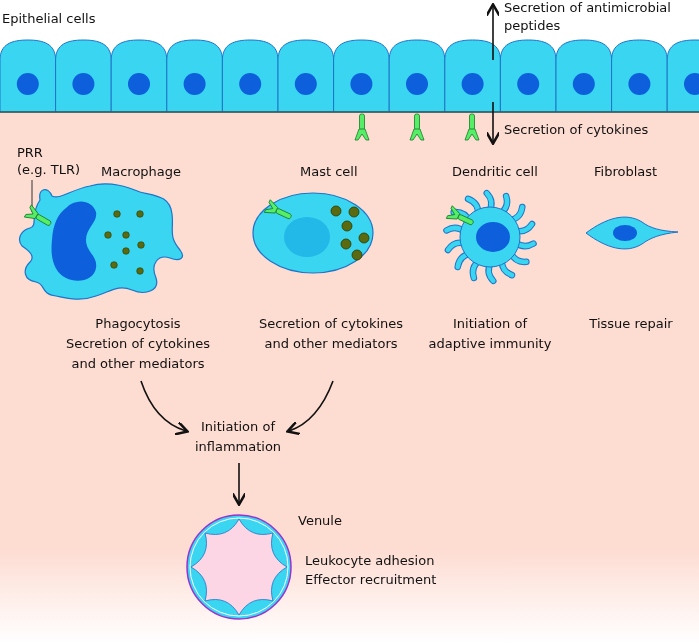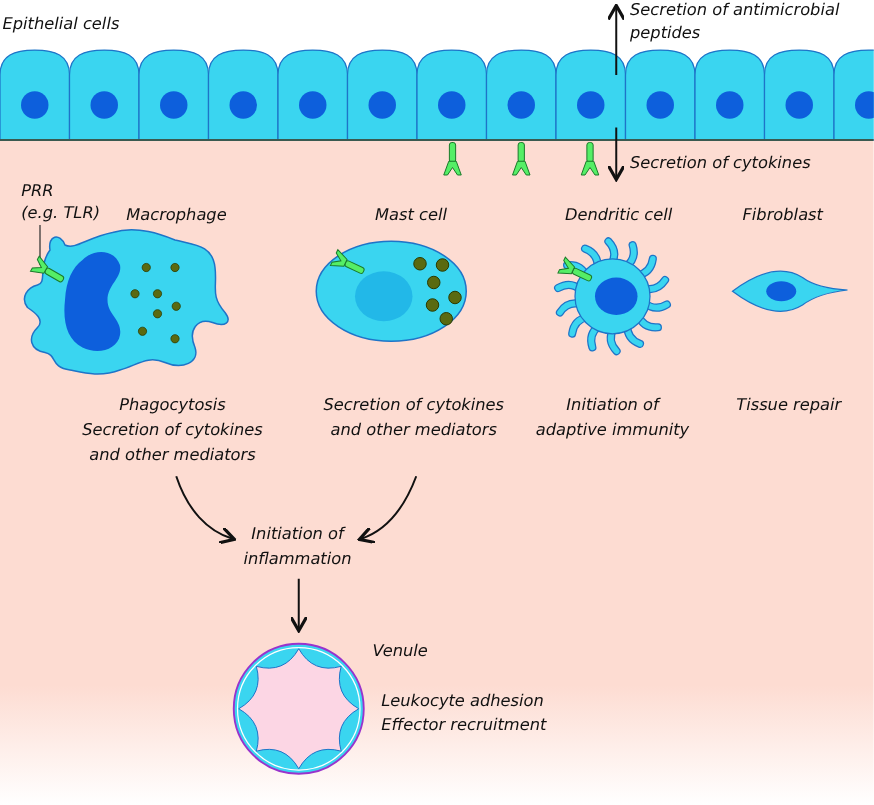--- a/index.html
+++ b/index.html
@@ -1,17 +1,17 @@
 <!DOCTYPE html>
 <html><head>
 <meta charset="utf-8">
 <style>
   html, body { margin: 0; padding: 0; }
   body { width: 699px; height: 644px; overflow: hidden; background: #ffffff; }
-  #stage { position: relative; width: 699px; height: 644px; font-style: italic; }
+  #stage { position: relative; width: 699px; height: 644px; }
   svg { position: absolute; left: 0; top: 0; }
   .lbl { font-family: "DejaVu Sans", sans-serif; font-size: 13px; fill: #111; }
 </style>
 </head>
 <body>
 
 <div id="stage">
 <svg width="699" height="644" viewBox="0 0 699 644">
   <defs>
     <linearGradient id="tissueGrad" x1="0" y1="0" x2="0" y2="1">

